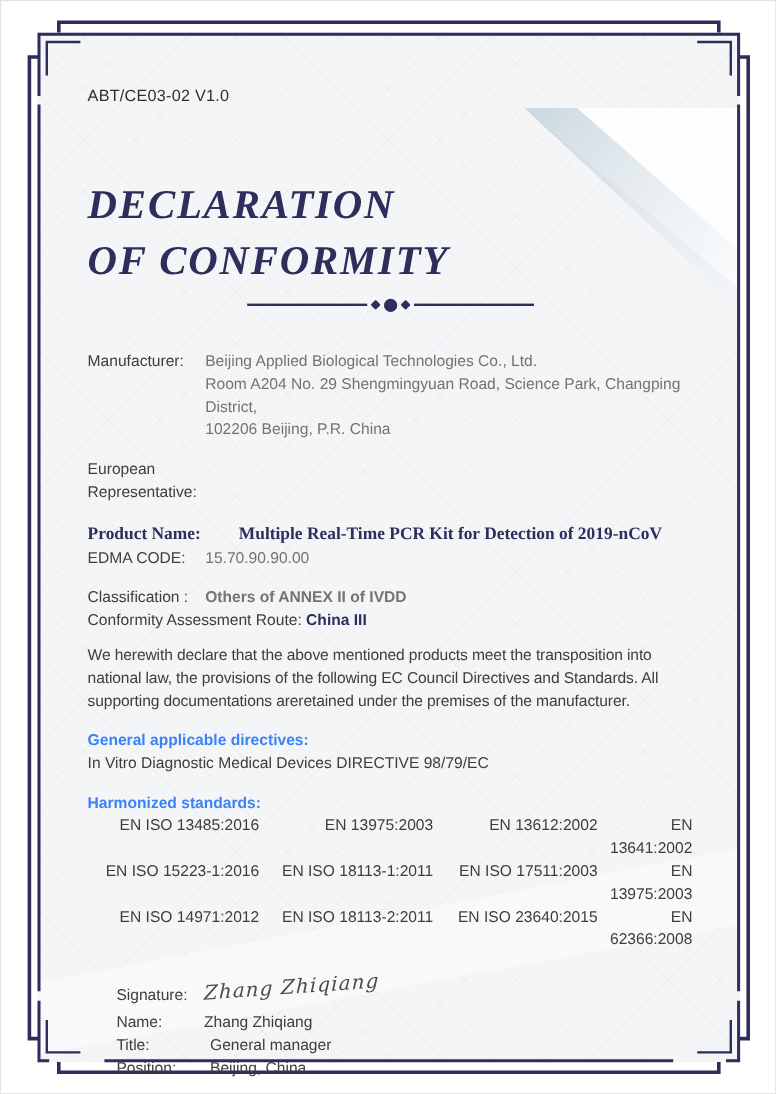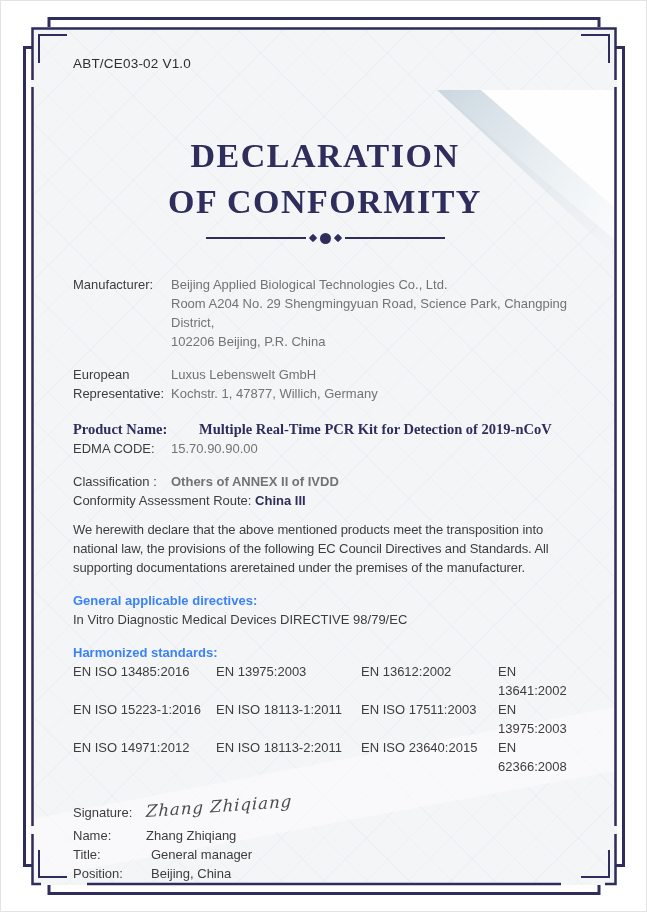--- a/index.html
+++ b/index.html
@@ -22,38 +22,38 @@
     background:
       repeating-linear-gradient(45deg,  rgba(190,197,212,0.10) 0 1px, transparent 1px 30px),
       repeating-linear-gradient(-45deg, rgba(190,197,212,0.10) 0 1px, transparent 1px 30px),
       #f4f5f7;
   }
 
   .frames-svg { position:absolute; left:0; top:0; width:647px; height:912px; pointer-events:none; }
 
   .content {
     position:absolute;
-    left:30px; top:26px;
+    left:30px; top:42px;
     width:586px; height:858px;
     padding:28px 40px 0 42px;
     color:#3d3d3d;
     font-size:13px;
   }
 
   .doc-code { font-size:13.5px; color:#2f2f2f; line-height:18px; letter-spacing:0.2px; }
 
   .title-block {
     margin-top:60px;
-    text-align:center;
     font-family:"Liberation Serif", serif;
     font-weight:bold;
     color:#2e2d5c;
     font-size:34px;
     line-height:46px;
     letter-spacing:1.5px;
+    font-style:italic;
   }
 
   .divider {
     margin-top:6px;
     display:flex; align-items:center; justify-content:center;
     height:14px;
   }
   .divider .dline { width:100px; height:2px; background:#2e2d5c; }
   .divider .dia   { width:6px; height:6px; background:#2e2d5c; transform:rotate(45deg); margin:0 4px; border-radius:1px; }
   .divider .dot   { width:11px; height:11px; background:#2e2d5c; border-radius:50%; }
@@ -84,23 +84,24 @@
 
   .paragraph { margin-top:10px; line-height:19px; letter-spacing:-0.1px; }
 
   .heading-bold { font-weight:bold; color:#3b82f6; line-height:19px; }
   .directive-value { line-height:19px; }
 
   .standards-grid {
     display:grid;
     grid-template-columns:143px 145px 137px 1fr;
     line-height:19px;
-  }
-
-  .signature-block { margin-top:24px; }
+    text-align:right;
+  }
+
+  .signature-block { margin-top:24px;margin-left:24px; }
   .sig-row { display:grid; grid-template-columns:64px 1fr; line-height:19px; }
   .sig-row.first { line-height:26px; align-items:center; }
   .sig-script {
     font-family:"DejaVu Serif", serif;
     font-style:italic;
     font-size:16.5px;
     color:#4a4a4a;
     display:inline-block;
     transform:rotate(-4deg) skewX(-6deg);
     transform-origin:left center;
@@ -178,24 +179,20 @@
           <div>Beijing Applied Biological Technologies Co., Ltd.</div>
           <div>Room A204 No. 29 Shengmingyuan Road, Science Park, Changping District,</div>
           <div>102206 Beijing, P.R. China</div>
         </div>
       </div>
 
       <div class="row mt14">
         <div class="label">
           <div>European</div>
           <div>Representative:</div>
-        </div>
-        <div class="value">
-          <div>Luxus Lebenswelt GmbH</div>
-          <div>Kochstr. 1, 47877, Willich, Germany</div>
         </div>
       </div>
 
       <div class="row mt16 product-row">
         <div class="label">Product Name:</div>
         <div class="value">Multiple Real-Time PCR Kit for Detection of 2019-nCoV</div>
       </div>
 
       <div class="row mt17">
         <div class="label">EDMA CODE:</div>

